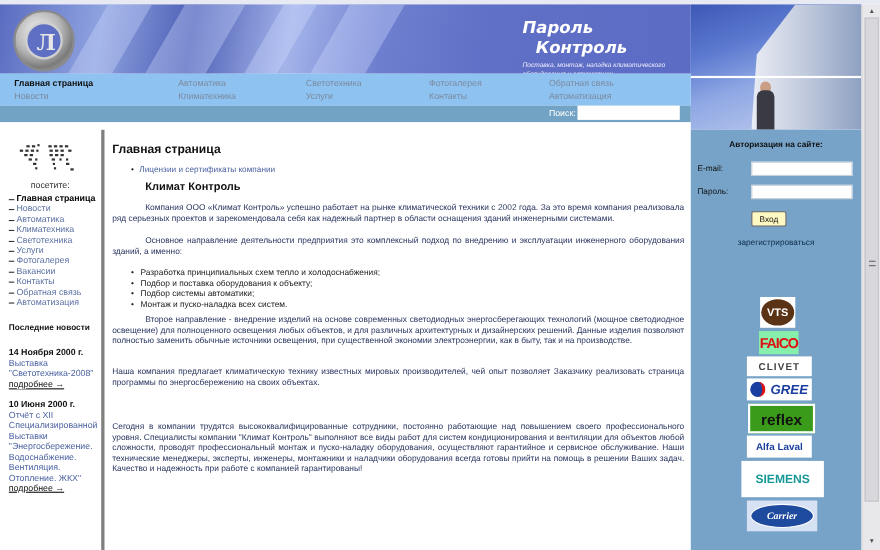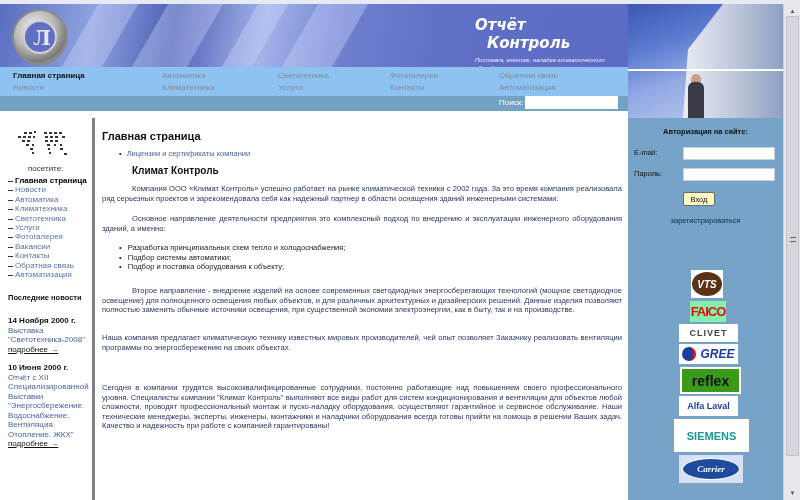--- a/index.html
+++ b/index.html
@@ -91,21 +91,21 @@
     <div class="glass" style="left:80px;width:40px;"></div>
     <div class="glass" style="left:150px;width:55px;"></div>
     <div class="glass" style="left:240px;width:30px;"></div>
     <div class="glass" style="left:300px;width:50px;"></div>
     <div class="logo">
       <div class="logo-inner">
         <div class="logo-mark">Л</div>
       </div>
     </div>
     <div class="brand">
-      <span>Отчёт</span>
+      <span>Пароль</span>
       <span class="l2">Контроль</span>
     </div>
     <div class="tagline">Поставка, монтаж, наладка климатического оборудования и автоматики</div>
   </div>
 
   <div class="photo">
     <div class="tower"></div>
     <div class="stripe" style="top:65px"></div>
     <div class="head"></div>
     <div class="person"></div>
@@ -192,39 +192,40 @@
   <div class="left-border"></div>
 
   <div class="main">
     <h1 class="page-title">Главная страница</h1>
     <a class="doc-link">Лицензии и сертификаты компании</a>
     <h2 class="company-title">Климат Контроль</h2>
     <p class="para indent" style="top:66px">Компания ООО «Климат Контроль» успешно работает на рынке климатической техники с 2002 года. За это время компания реализовала ряд серьезных проектов и зарекомендовала себя как надежный партнер в области оснащения зданий инженерными системами.</p>
     <p class="para indent" style="top:96px">Основное направление деятельности предприятия это комплексный подход по внедрению и эксплуатации инженерного оборудования зданий, а именно:</p>
     <ul class="bullets">
       <li>Разработка принципиальных схем тепло и холодоснабжения;</li>
+      <li>Подбор и поставка оборудования к объекту;</li>
       <li>Подбор системы автоматики;</li>
-      <li>Подбор и поставка оборудования к объекту;</li>
+      <li>Монтаж и пуско-наладка всех систем.</li>
     </ul>
     <p class="para indent" style="top:168px">Второе направление - внедрение изделий на основе современных светодиодных энергосберегающих технологий (мощное светодиодное освещение) для полноценного освещения любых объектов, и для различных архитектурных и дизайнерских решений. Данные изделия позволяют полностью заменить обычные источники освещения, при существенной экономии электроэнергии, как в быту, так и на производстве.</p>
-    <p class="para" style="top:215px">Наша компания предлагает климатическую технику известных мировых производителей, чей опыт позволяет Заказчику реализовать вентиляции программы по энергосбережению на своих объектах.</p>
+    <p class="para" style="top:215px">Наша компания предлагает климатическую технику известных мировых производителей, чей опыт позволяет Заказчику реализовать страница программы по энергосбережению на своих объектах.</p>
     <p class="para" style="top:265px">Сегодня в компании трудятся высококвалифицированные сотрудники, постоянно работающие над повышением своего профессионального уровня. Специалисты компании "Климат Контроль" выполняют все виды работ для систем кондиционирования и вентиляции для объектов любой сложности, проводят профессиональный монтаж и пуско-наладку оборудования, осуществляют гарантийное и сервисное обслуживание. Наши технические менеджеры, эксперты, инженеры, монтажники и наладчики оборудования всегда готовы прийти на помощь в решении Ваших задач. Качество и надежность при работе с компанией гарантированы!</p>
   </div>
 
   <div class="right">
     <div class="auth-title">Авторизация на сайте:</div>
     <span class="field-label" style="top:30px">E-mail:</span>
     <input class="field-input" type="text" style="top: 29px;" value="">
     <span class="field-label" style="top:51px">Пароль:</span>
     <input class="field-input" type="password" style="top: 50px;" value="">
     <button class="login-btn">Вход</button>
     <a class="register-link">зарегистрироваться</a>
 
     <div class="logo-box" style="left:63px;top:152px;width:32px;height:28px;background:#fff;">
-      <div style="width:30px;height:24px;border-radius:50%;background:#5a3215;color:#fff;font-size:10px;display:flex;align-items:center;justify-content:center;font-style:italic;">VTS</div>
+      <div style="width:30px;height:24px;border-radius:50%;background:#5a3215;color:#fff;font-size:10px;display:flex;align-items:center;justify-content:center;">VTS</div>
     </div>
     <div class="logo-box" style="left:62px;top:183px;width:36px;height:21px;background:#86efac;color:#e01010;font-size:13px;letter-spacing:-1px;font-family:'Liberation Sans Narrow','Liberation Sans',sans-serif;">FAICO</div>
     <div class="logo-box" style="left:51px;top:206px;width:59px;height:18px;background:#fff;color:#444;font-size:9px;letter-spacing:1px;">CLIVET</div>
     <div class="logo-box" style="left:51px;top:226px;width:59px;height:20px;background:#fff;color:#1a3da0;font-size:12px;font-style:italic;">
       <span style="width:14px;height:14px;border-radius:50%;background:#1a3da0;border-right:3px solid #e01010;margin-right:4px;display:inline-block;"></span>
         <span>GREE</span>
     </div>
     <div class="logo-box" style="left:52px;top:249px;width:61px;height:27px;background:#3a9a1a;border:2px solid #fff;color:#111;font-size:14px;">reflex</div>
     <div class="logo-box" style="left:51px;top:278px;width:59px;height:20px;background:#fff;color:#1a3da0;font-size:9px;">Alfa Laval</div>
     <div class="logo-box" style="left:51px;top:337px;width:64px;height:28px;background:#d6e2f3;">

